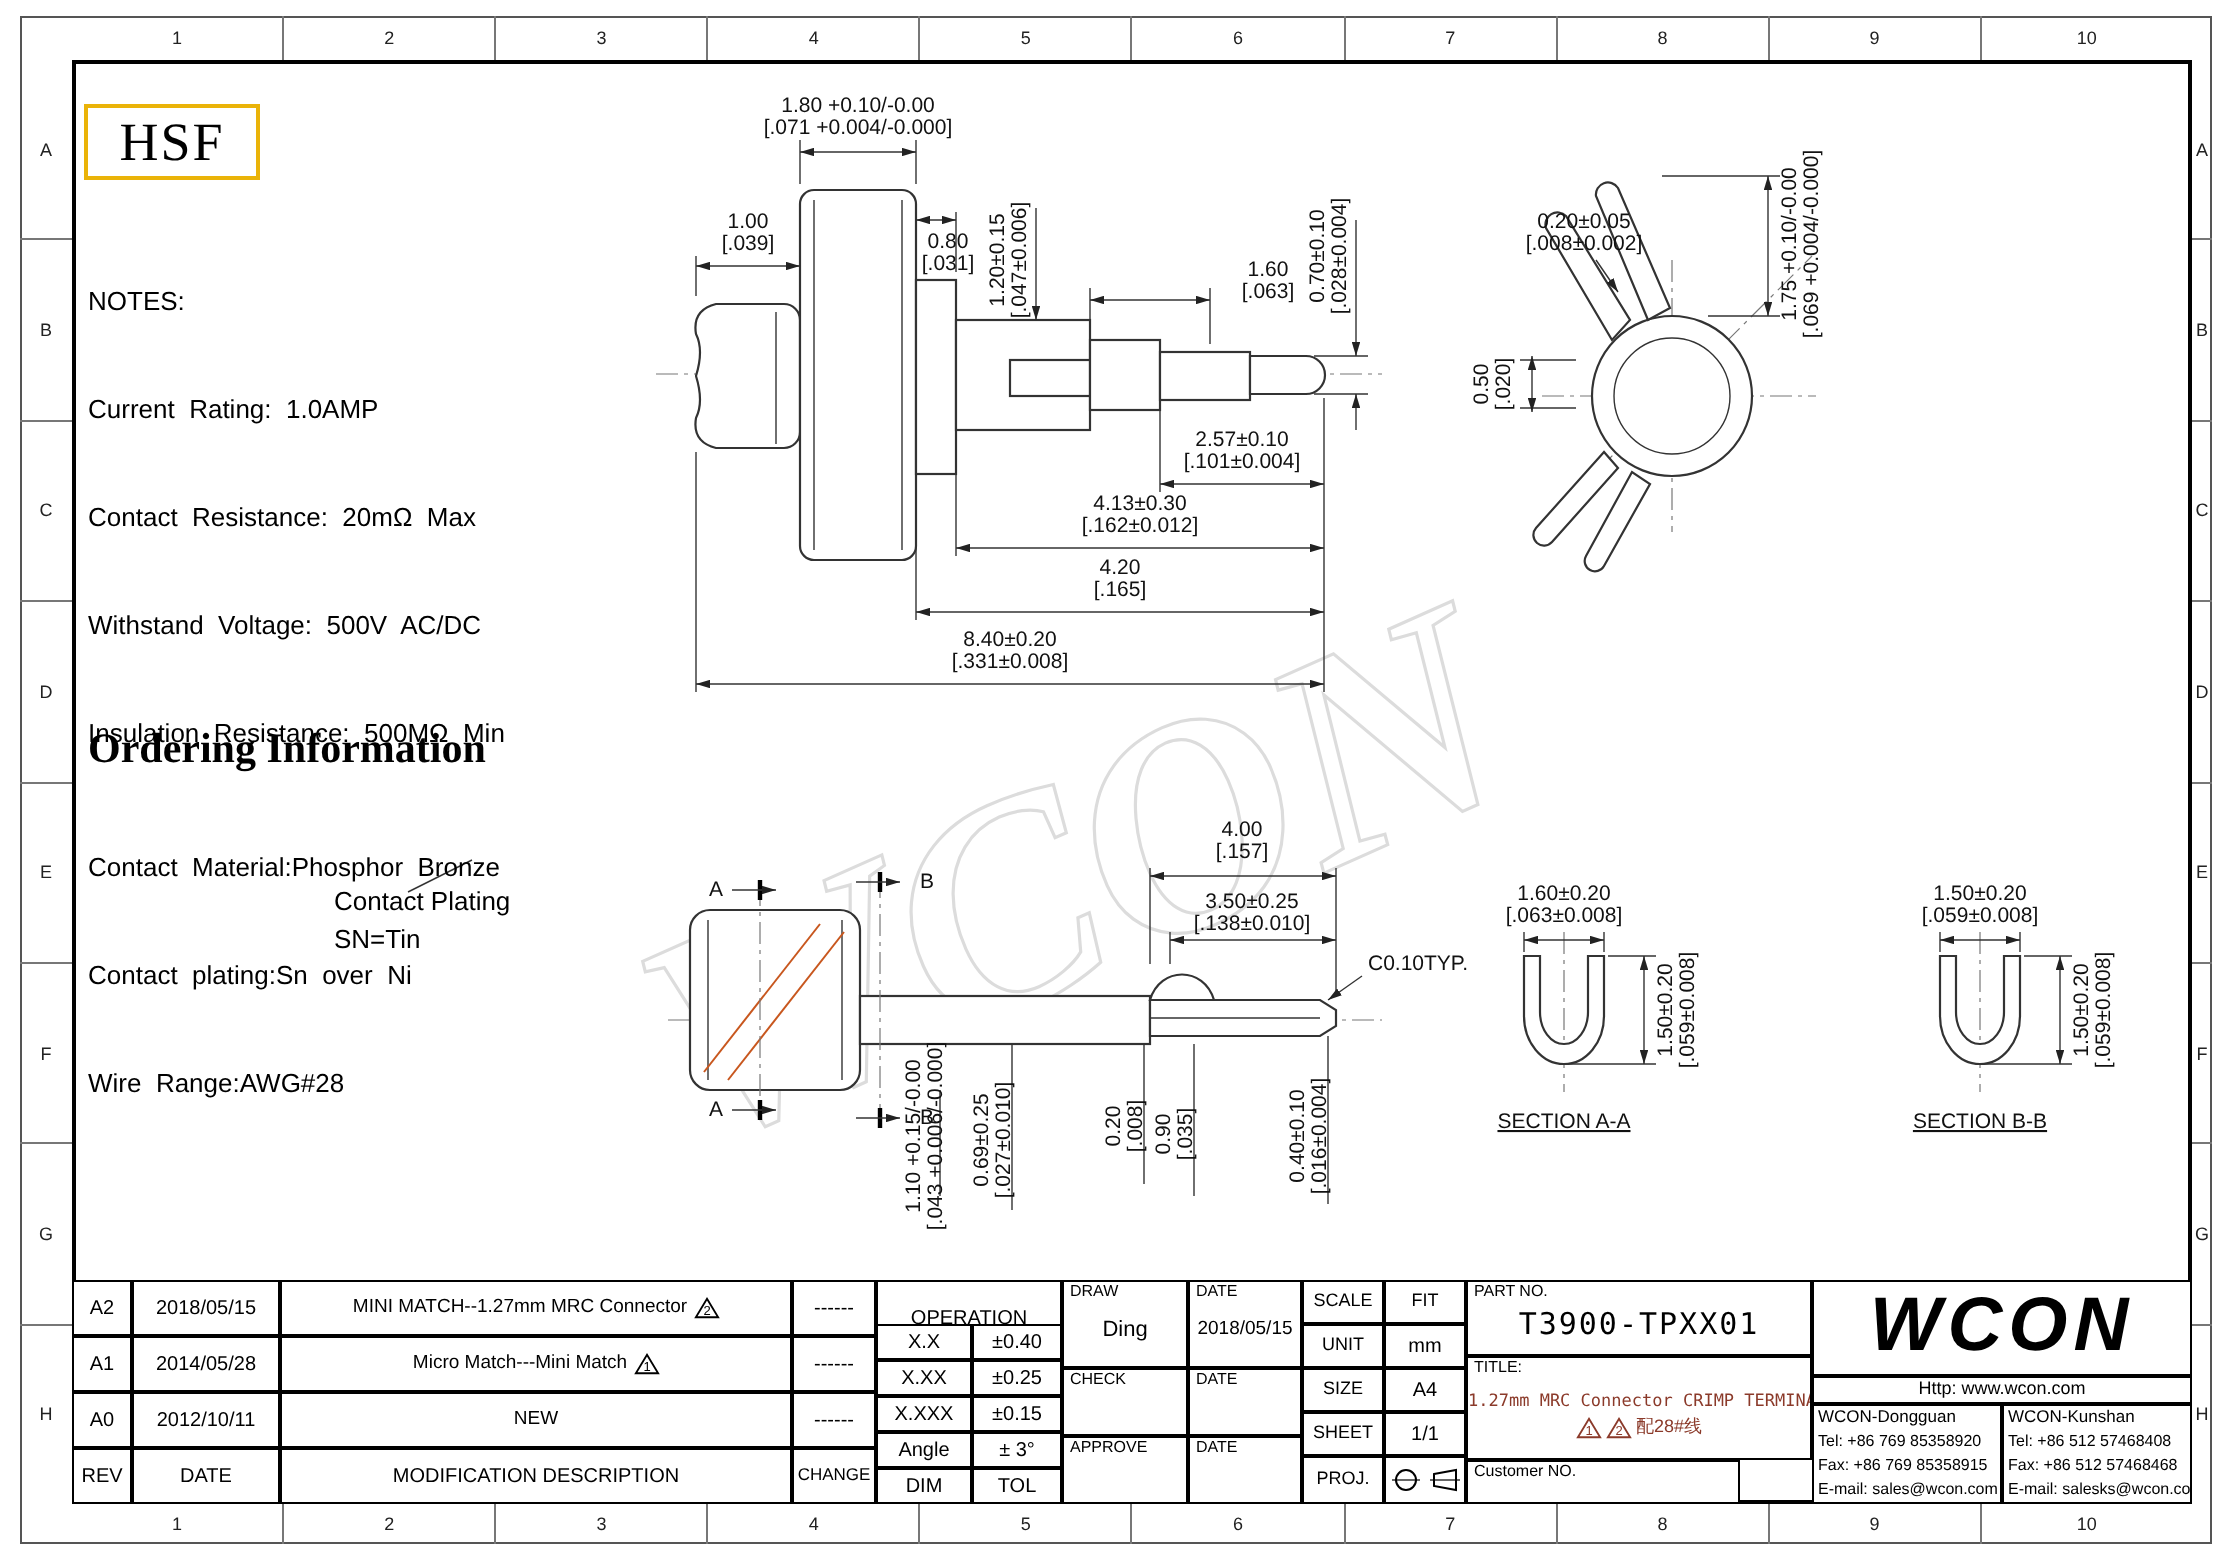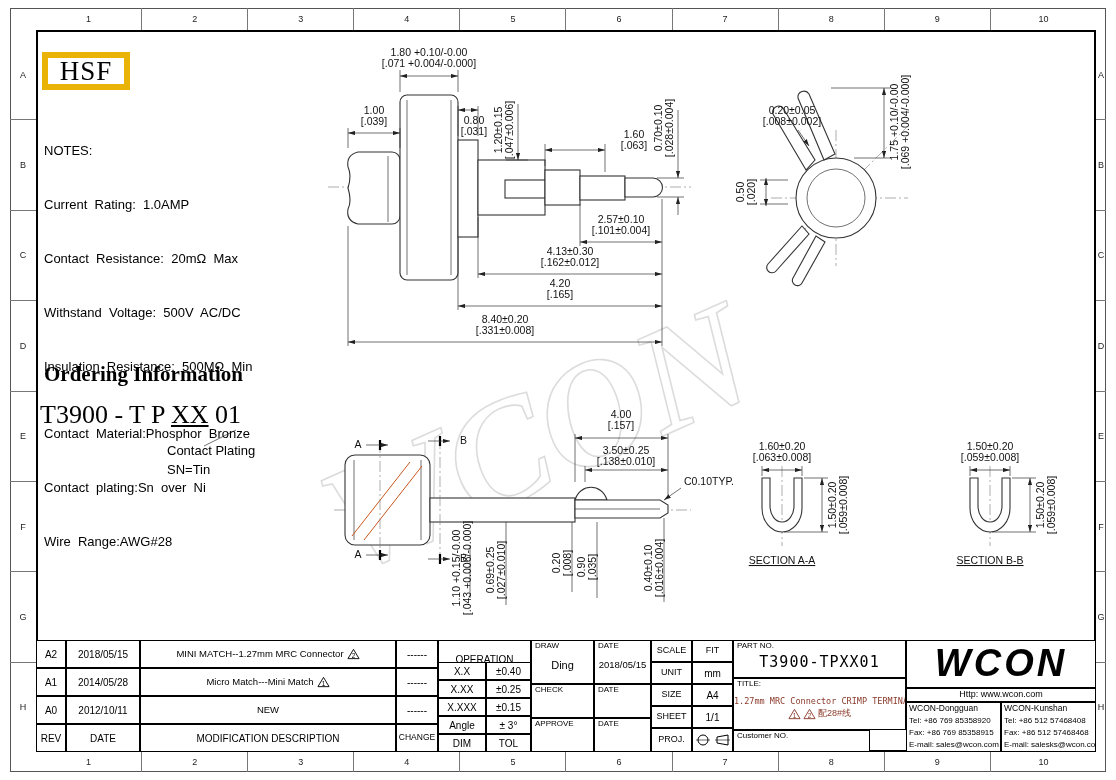--- a/index.html
+++ b/index.html
@@ -23,21 +23,21 @@
   #dwg .ol{fill:#fff;stroke:#333;stroke-width:1.1}
   #dwg .tl{fill:none;stroke:#333;stroke-width:.7}
   #dwg .dim{fill:none;stroke:#333;stroke-width:.7}
   #dwg .cl{fill:none;stroke:#777;stroke-width:.6;stroke-dasharray:11 3 2 3}
   #dwg .cut{stroke:#000;stroke-width:2.2}
   #dwg text.dt{font-family:"Liberation Sans",sans-serif;font-size:10.5px;fill:#111}
   #dwg text.wm{font-family:"Liberation Serif",serif;font-style:italic;font-weight:bold;
                font-size:150px;fill:none;stroke:#dcdcdc;stroke-width:1.6}
 
   .abs{position:absolute;z-index:2}
-  .hsf{left:42px;top:52px;width:88px;height:38px;border:6px solid #eab308;
+  .hsf{left:42px;top:52px;width:88px;height:38px;border:2px solid #eab308;
        display:flex;align-items:center;justify-content:center;
        font-family:"Liberation Serif",serif;font-size:27px;letter-spacing:1px}
   .notes{left:44px;top:106px;font-size:13px;line-height:18px;white-space:pre}
   .notes .mat{margin-top:13px}
   .ordering-h{left:44px;top:362px;font-family:"Liberation Serif",serif;
               font-weight:bold;font-size:21px}
   .partline{left:40px;top:400px;font-family:"Liberation Serif",serif;font-size:26px;white-space:pre}
   .partline .xx{text-decoration:underline}
   .plating{left:167px;top:441px;font-size:13px;line-height:19px}
 
@@ -344,21 +344,20 @@
     <div>Current  Rating:  1.0AMP</div>
     <div>Contact  Resistance:  20mΩ  Max</div>
     <div>Withstand  Voltage:  500V  AC/DC</div>
     <div>Insulation  Resistance:  500MΩ  Min</div>
     <div class="mat">Contact  Material:Phosphor  Bronze</div>
     <div>Contact  plating:Sn  over  Ni</div>
     <div>Wire  Range:AWG#28</div>
   </div>
 
   <div class="abs ordering-h">Ordering Information</div>
-  <div class="abs partline"><span>T3900 - T P </span><span class="xx">XX</span><span> 01</span></div>
   <div class="abs plating">
     <div>Contact Plating</div>
     <div>SN=Tin</div>
   </div>
 
   <div id="tb">
 
     <div class="cell" style="left:0;top:0;width:30px;height:28px">A2</div>
     <div class="cell" style="left:30px;top:0;width:74px;height:28px">2018/05/15</div>
     <div class="cell desc" style="left:104px;top:0;width:256px;height:28px">

